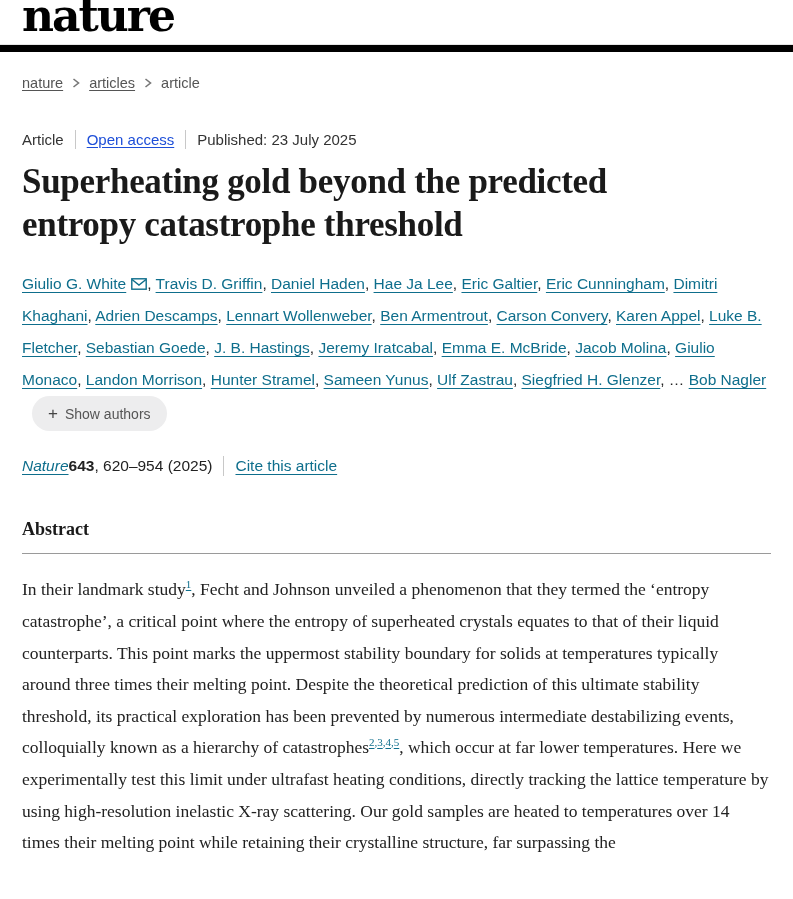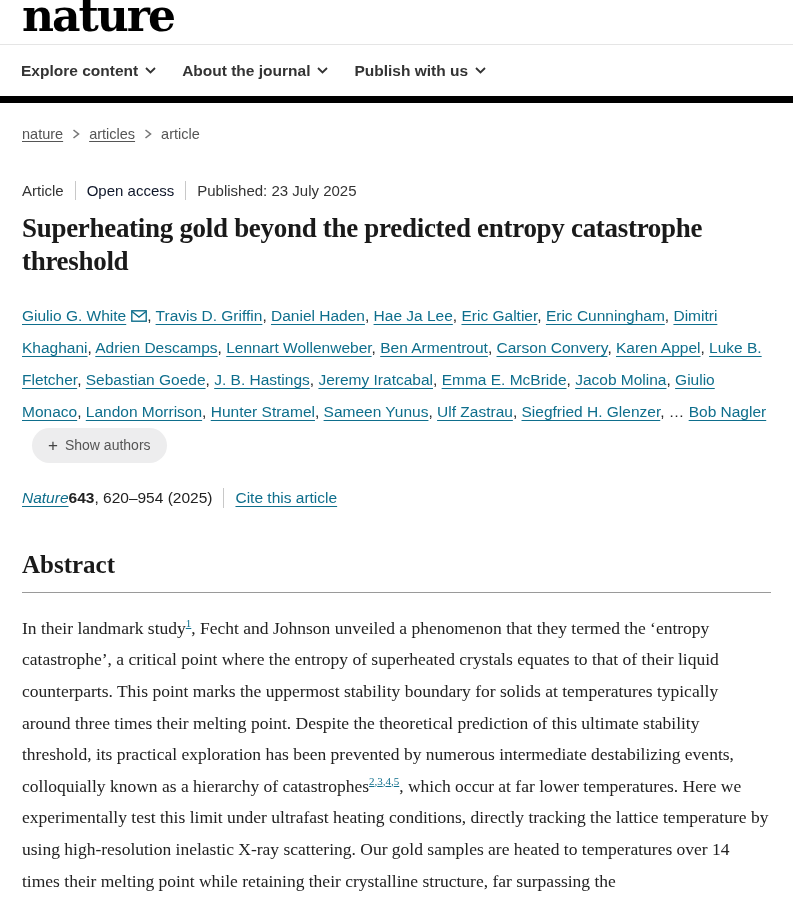--- a/index.html
+++ b/index.html
@@ -21,79 +21,59 @@
   .content { padding: 0 22px; }
 
   .breadcrumb { margin-top: 23px; font-size: 14.5px; color: #555;
                 display: flex; align-items: center; gap: 9px; }
   .breadcrumb a { color: #555; text-decoration: underline; text-underline-offset: 2px; cursor: pointer; }
   .crumb-chev { width: 8px; height: 10px; display: inline-block; }
 
   .meta-row { margin-top: 39px; font-size: 15px; color: #333;
               display: flex; align-items: center; }
   .meta-sep { width: 1px; height: 19px; background: #c8c8c8; margin: 0 11px; }
-  .open-access { color: #0f172a; text-underline-offset: 2px; cursor: pointer; }
+  .open-access { color: #1d4ed8; text-decoration: underline; text-underline-offset: 2px; cursor: pointer; }
 
   .article-title { margin-top: 12px; max-width: 705px;
                    font-family: "Liberation Serif", serif; font-weight: 700;
-                   font-size: 27px; line-height: 1.22; letter-spacing: -0.3px; color: #1a1a1a; }
+                   font-size: 35px; line-height: 1.22; letter-spacing: -0.3px; color: #1a1a1a; }
 
   .authors { margin-top: 22px; font-size: 15.5px; line-height: 32px; color: #222; max-width: 760px; }
   .authors a { color: #0e6e8c; text-decoration: underline; text-underline-offset: 2.5px;
                text-decoration-thickness: 1px; cursor: pointer; }
   .env-icon { width: 16px; height: 12px; vertical-align: -1px; margin-left: 5px; }
   .show-authors-btn { display: inline-flex; align-items: center; gap: 7px; margin-left: 10px;
                       background: #ededee; border: none; border-radius: 18px;
                       padding: 9px 16px; font-size: 14px; color: #555;
                       font-family: "Liberation Sans", sans-serif; cursor: pointer; vertical-align: middle; }
   .plus-glyph { font-size: 17px; line-height: 1; color: #444; font-weight: 400; }
 
   .journal-line { margin-top: 25px; font-size: 15.5px; color: #222; display: flex; align-items: center; }
   .journal-line a { color: #0e6e8c; text-decoration: underline; text-underline-offset: 2.5px; cursor: pointer; }
   .journal-name { font-style: italic; }
   .journal-vol { font-weight: 700; }
   .jl-sep { width: 1px; height: 20px; background: #c8c8c8; margin: 0 11px; }
 
   .abstract-heading { margin-top: 43px; font-family: "Liberation Serif", serif;
-                      font-weight: 700; font-size: 25px; color: #1a1a1a; }
+                      font-weight: 700; font-size: 18px; color: #1a1a1a; }
   .abstract-rule { border: none; border-top: 1px solid #9a9a9a; margin-top: 13px; }
 
   .abstract-body { margin-top: 20px; font-family: "Liberation Serif", serif;
                    font-size: 17.5px; line-height: 31.6px; color: #222; max-width: 755px; }
   .abstract-body sup { font-size: 11px; line-height: 0; }
   .abstract-body sup a { color: #0e6e8c; text-decoration: underline; cursor: pointer; }
   .abstract-body sup .sup-comma { color: #0e6e8c; }
 </style>
 </head>
 <body>
 
 <header>
   <div class="logo-bar">
     <span class="logo">nature</span>
   </div>
-  <nav class="nav-bar">
-    <span class="nav-item">
-      <span>Explore content</span>
-      <svg class="chev-down" viewBox="0 0 11 7">
-          <polyline points="1,1 5.5,5.5 10,1" fill="none" stroke="#333" stroke-width="1.8"></polyline>
-        </svg>
-    </span>
-    <span class="nav-item">
-      <span>About the journal</span>
-      <svg class="chev-down" viewBox="0 0 11 7">
-          <polyline points="1,1 5.5,5.5 10,1" fill="none" stroke="#333" stroke-width="1.8"></polyline>
-        </svg>
-    </span>
-    <span class="nav-item">
-      <span>Publish with us</span>
-      <svg class="chev-down" viewBox="0 0 11 7">
-          <polyline points="1,1 5.5,5.5 10,1" fill="none" stroke="#333" stroke-width="1.8"></polyline>
-        </svg>
-    </span>
-  </nav>
   <div class="black-bar"></div>
 </header>
 
 <main class="content">
 
   <div class="breadcrumb">
     <a>nature</a>
     <svg class="crumb-chev" viewBox="0 0 8 10">
         <polyline points="1.5,1 6.5,5 1.5,9" fill="none" stroke="#777" stroke-width="1.6"></polyline>
       </svg>

